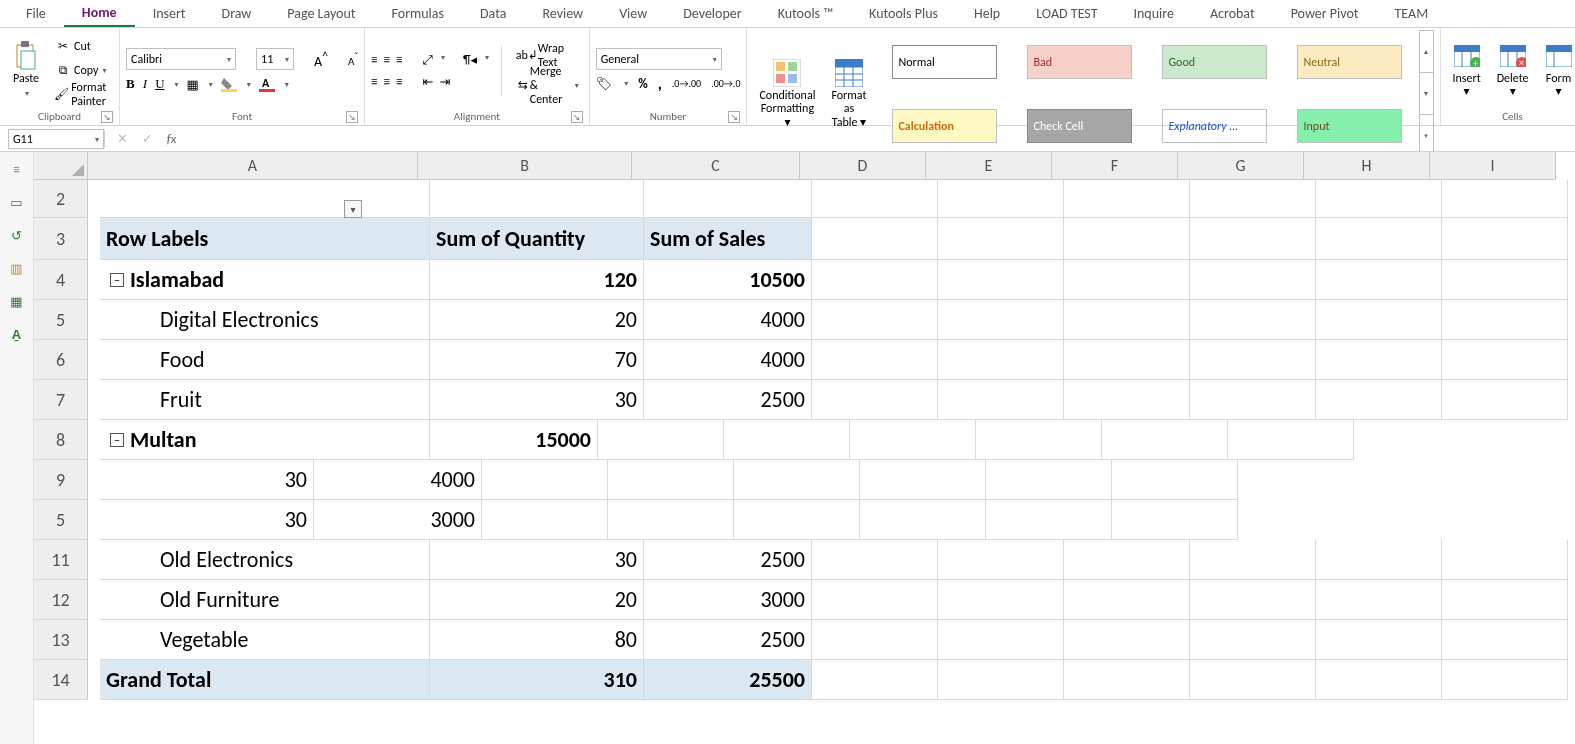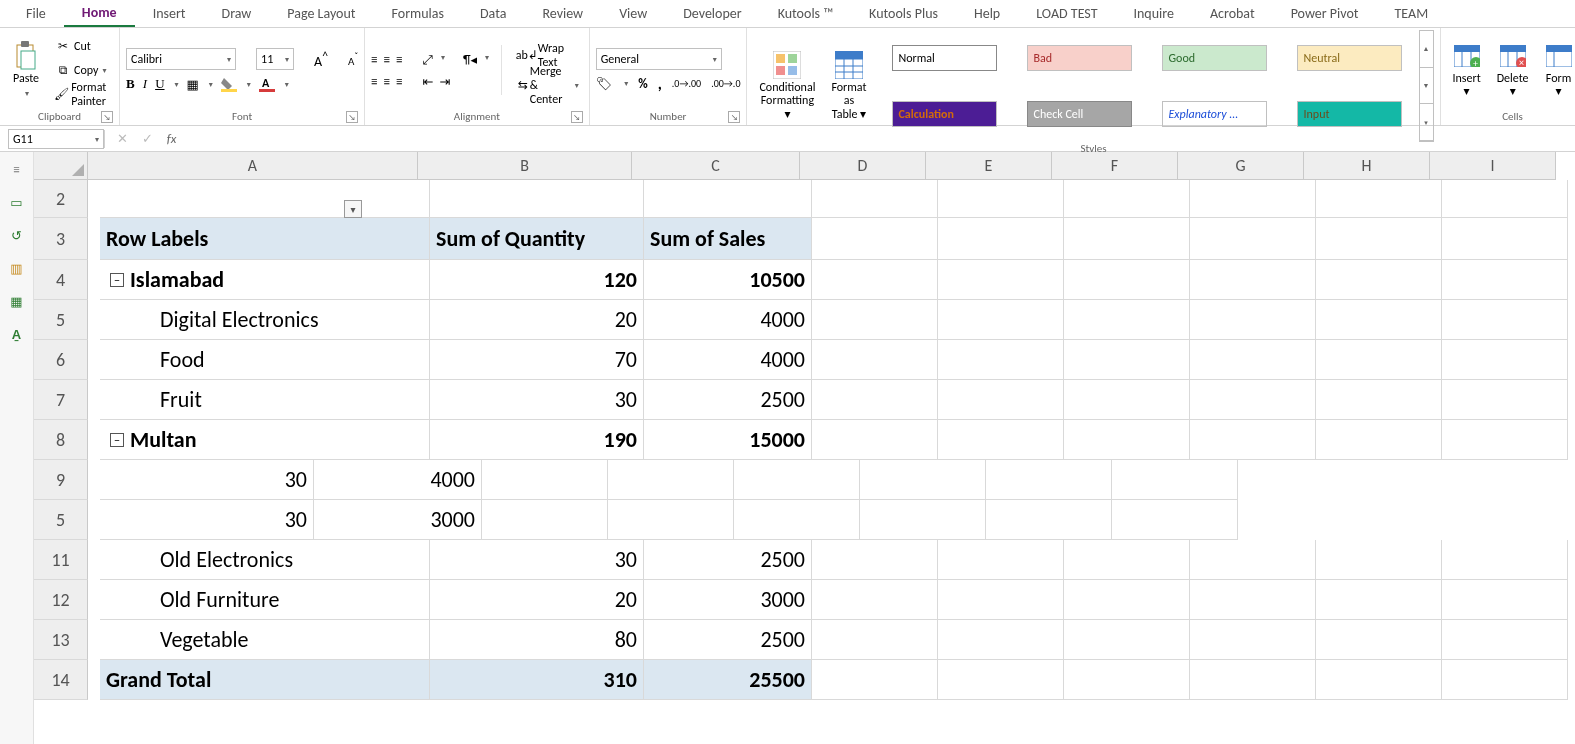--- a/index.html
+++ b/index.html
@@ -28,29 +28,29 @@
   
   svg { display:block; }
   
   
   .num-combo, .font-combo, .size-combo { border:1px solid #c0c0c0; height:22px; font-size:12px; display:flex; align-items:center; padding:0 4px; background:#fff; }
   .num-combo { width:126px; justify-content:space-between; }
   .font-combo { width:110px; }
   .size-combo { width:38px; }
   
   
-  .style-cell { width:105px; height:26px; border:1px solid #c0c0c0; font-size:12px; display:flex; align-items:center; padding:4px 6px; margin:15px; }
+  .style-cell { width:105px; height:34px; border:1px solid #c0c0c0; font-size:12px; display:flex; align-items:center; padding:4px 6px; margin:15px; }
   .sc-normal { background:#fff; border:1px solid #888; }
   .sc-bad { background:#f8d0ca; color:#a82c2c; }
   .sc-good { background:#cbe9cd; color:#2c6b2e; }
   .sc-neutral { background:#fcebc0; color:#8a6b18; }
-  .sc-calc { background:#4c1d95; color:#d36b09; font-weight:600; }
+  .sc-calc { background:#fef9c3; color:#d36b09; font-weight:600; }
   .sc-check { background:#a6a6a6; color:#fff; border:1px solid #888; }
   .sc-expl { color:#1d4ed8; font-style:italic; }
-  .sc-input { background:#14b8a6; color:#6b4d1e; }
+  .sc-input { background:#86efac; color:#6b4d1e; }
   .styles-grid { display:grid; grid-template-columns:repeat(4,auto); }
   .styles-scroll { width:15px; display:flex; flex-direction:column; border:1px solid #c0c0c0; margin-left:2px; }
   .styles-scroll div { flex:1; display:flex; align-items:center; justify-content:center; border-bottom:1px solid #c0c0c0; font-size:7px; color:#666; cursor:pointer; }
   
   
   .fbar { display:flex; height:26px; border-bottom:1px solid #d3d3d3; align-items:center; }
   .namebox { width:96px; border:1px solid #c0c0c0; margin:2px 0 2px 8px; height:20px; font-size:12px; padding:0 4px; display:flex; align-items:center; justify-content:space-between; }
   .fbar .fxarea { display:flex; align-items:center; gap:14px; padding:0 12px; color:#888; font-size:13px; }
   .fbar .fx { font-style:italic; color:#666; }
   .fbar .divider { width:1px; height:18px; background:#d0d0d0; }
@@ -458,21 +458,20 @@
           <div class="cell cwF rhn"></div>
           <div class="cell cwG rhn"></div>
           <div class="cell cwH rhn"></div>
           <div class="cell cwI rhn"></div>
         </div>
         <div class="row">
           <div class="cell cwA rhn">
             <span class="collapse-btn">−</span>
             <span style="font-weight: 700;">Multan</span>
           </div>
-          <div class="cell cwB rhn rj bold">190</div>
           <div class="cell cwC rhn rj bold">15000</div>
           <div class="cell cwD rhn"></div>
           <div class="cell cwE rhn"></div>
           <div class="cell cwF rhn"></div>
           <div class="cell cwG rhn"></div>
           <div class="cell cwH rhn"></div>
           <div class="cell cwI rhn"></div>
         </div>
         <div class="row">
           <div class="cell cwB rhn rj">30</div>

